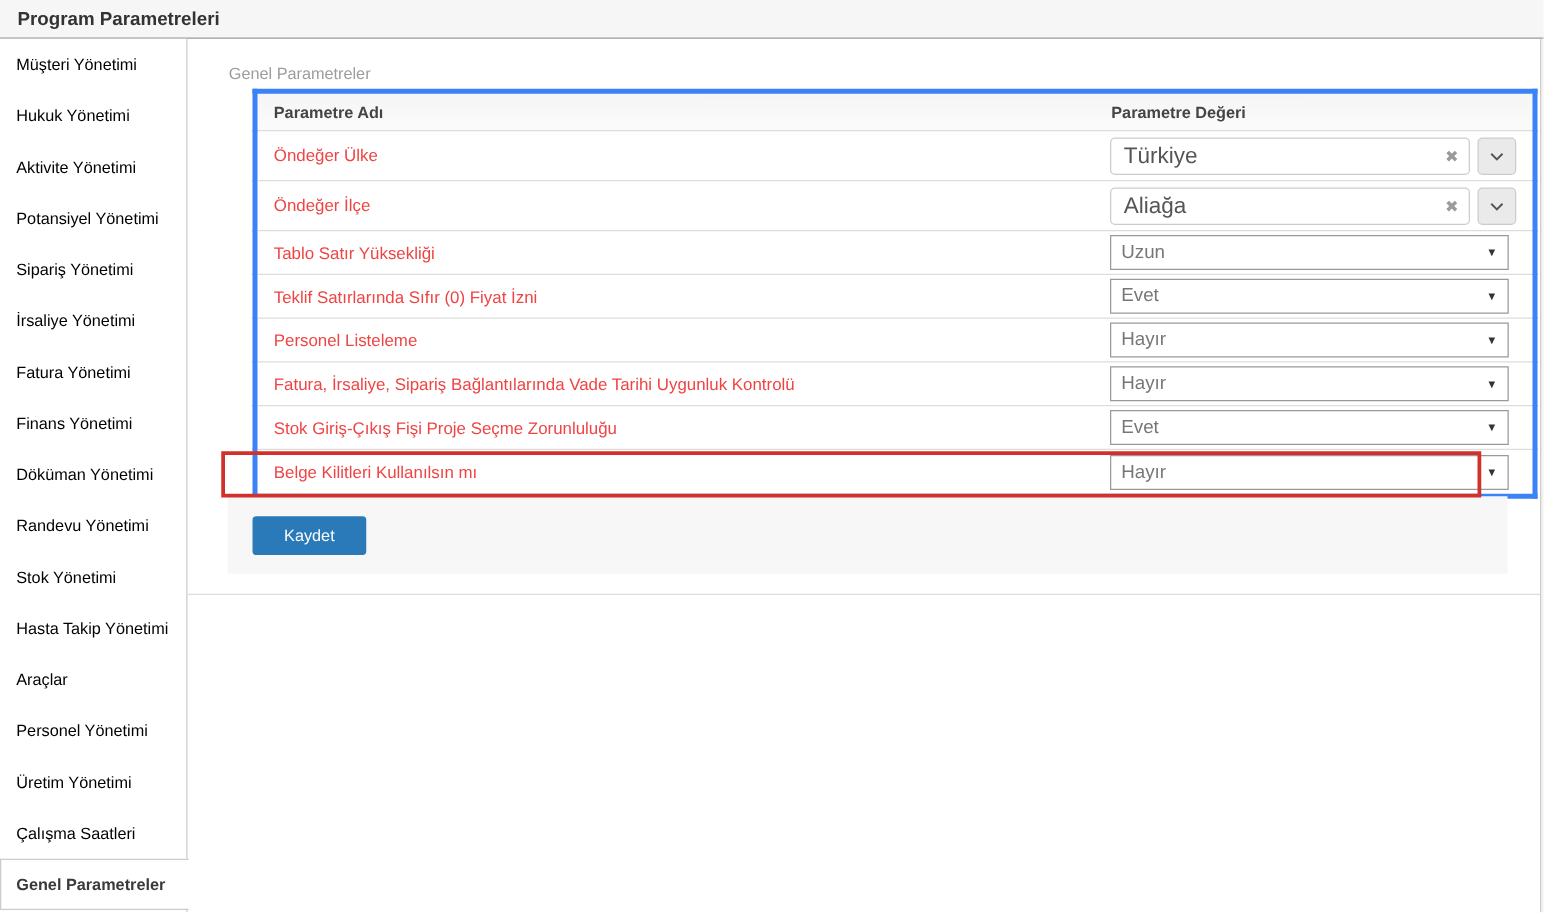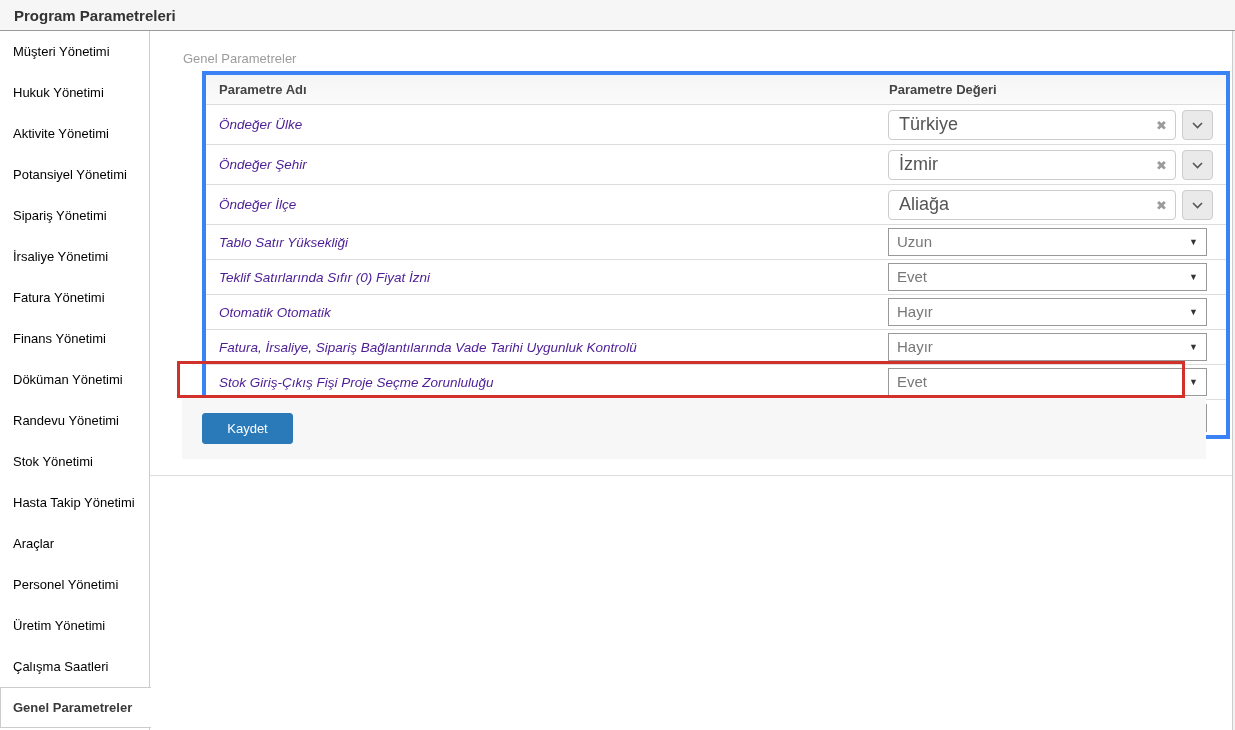--- a/index.html
+++ b/index.html
@@ -44,22 +44,22 @@
   table.params, table.params th, table.params td{border:0;}
   table.params{border:4px solid #3b82f6;margin-left:20px;}
   table.params tr{border-bottom:1px solid #ddd;}
   th{
     background:linear-gradient(#f5f5f5,#fbfbfb);text-align:left;
     font-size:13px;font-weight:bold;color:#444;height:29px;padding:0;
   }
   th.col-name{padding-left:13px;}
   th.col-value{padding-left:5px;}
   td.name-cell{
-    font-size:13.5px;color:#4c1d95;padding:0 8px 0 13px;white-space:nowrap;
-    overflow:hidden;vertical-align:middle;font-style:italic;
+    font-size:13.5px;color:#ef4444;padding:0 8px 0 13px;white-space:nowrap;
+    overflow:hidden;vertical-align:middle;
   }
   td.value-cell{padding:2px 0 2px 4px;vertical-align:middle;}
   tr.row-combo td{height:35px;}
   tr.row-select td{height:30px;}
   tr.row-last td{height:31px;}
 
   
   .combo{display:flex;align-items:center;}
   .input-wrap{position:relative;display:inline-block;}
   .combo-input{
@@ -162,33 +162,20 @@
                 <span class="input-wrap"><input class="combo-input" type="text" value="Türkiye" style=""><span class="clear-icon">✖</span></span>
                 <button class="combo-btn">
                   <span><svg width="11" height="7" viewBox="0 0 11 7">
                       <polyline points="1,1 5.5,5.5 10,1" fill="none" stroke="#555" stroke-width="1.6"></polyline>
                     </svg></span>
                 </button>
               </div>
             </td>
           </tr>
           <tr class="row-combo">
-            <td class="name-cell">Öndeğer Şehir</td>
-            <td class="value-cell">
-              <div class="combo">
-                <span class="input-wrap"><input class="combo-input" type="text" value="İzmir" style=""><span class="clear-icon">✖</span></span>
-                <button class="combo-btn">
-                  <span><svg width="11" height="7" viewBox="0 0 11 7">
-                      <polyline points="1,1 5.5,5.5 10,1" fill="none" stroke="#555" stroke-width="1.6"></polyline>
-                    </svg></span>
-                </button>
-              </div>
-            </td>
-          </tr>
-          <tr class="row-combo">
             <td class="name-cell">Öndeğer İlçe</td>
             <td class="value-cell">
               <div class="combo">
                 <span class="input-wrap"><input class="combo-input" type="text" value="Aliağa" style=""><span class="clear-icon">✖</span></span>
                 <button class="combo-btn">
                   <span><svg width="11" height="7" viewBox="0 0 11 7">
                       <polyline points="1,1 5.5,5.5 10,1" fill="none" stroke="#555" stroke-width="1.6"></polyline>
                     </svg></span>
                 </button>
               </div>
@@ -200,21 +187,21 @@
               <div class="fake-select"><span class="sel-text">Uzun</span><span class="sel-arrow">▼</span></div>
             </td>
           </tr>
           <tr class="row-select">
             <td class="name-cell">Teklif Satırlarında Sıfır (0) Fiyat İzni</td>
             <td class="value-cell">
               <div class="fake-select"><span class="sel-text">Evet</span><span class="sel-arrow">▼</span></div>
             </td>
           </tr>
           <tr class="row-select">
-            <td class="name-cell">Otomatik Otomatik</td>
+            <td class="name-cell">Personel Listeleme</td>
             <td class="value-cell">
               <div class="fake-select"><span class="sel-text">Hayır</span><span class="sel-arrow">▼</span></div>
             </td>
           </tr>
           <tr class="row-select">
             <td class="name-cell">Fatura, İrsaliye, Sipariş Bağlantılarında Vade Tarihi Uygunluk Kontrolü</td>
             <td class="value-cell">
               <div class="fake-select"><span class="sel-text">Hayır</span><span class="sel-arrow">▼</span></div>
             </td>
           </tr>

